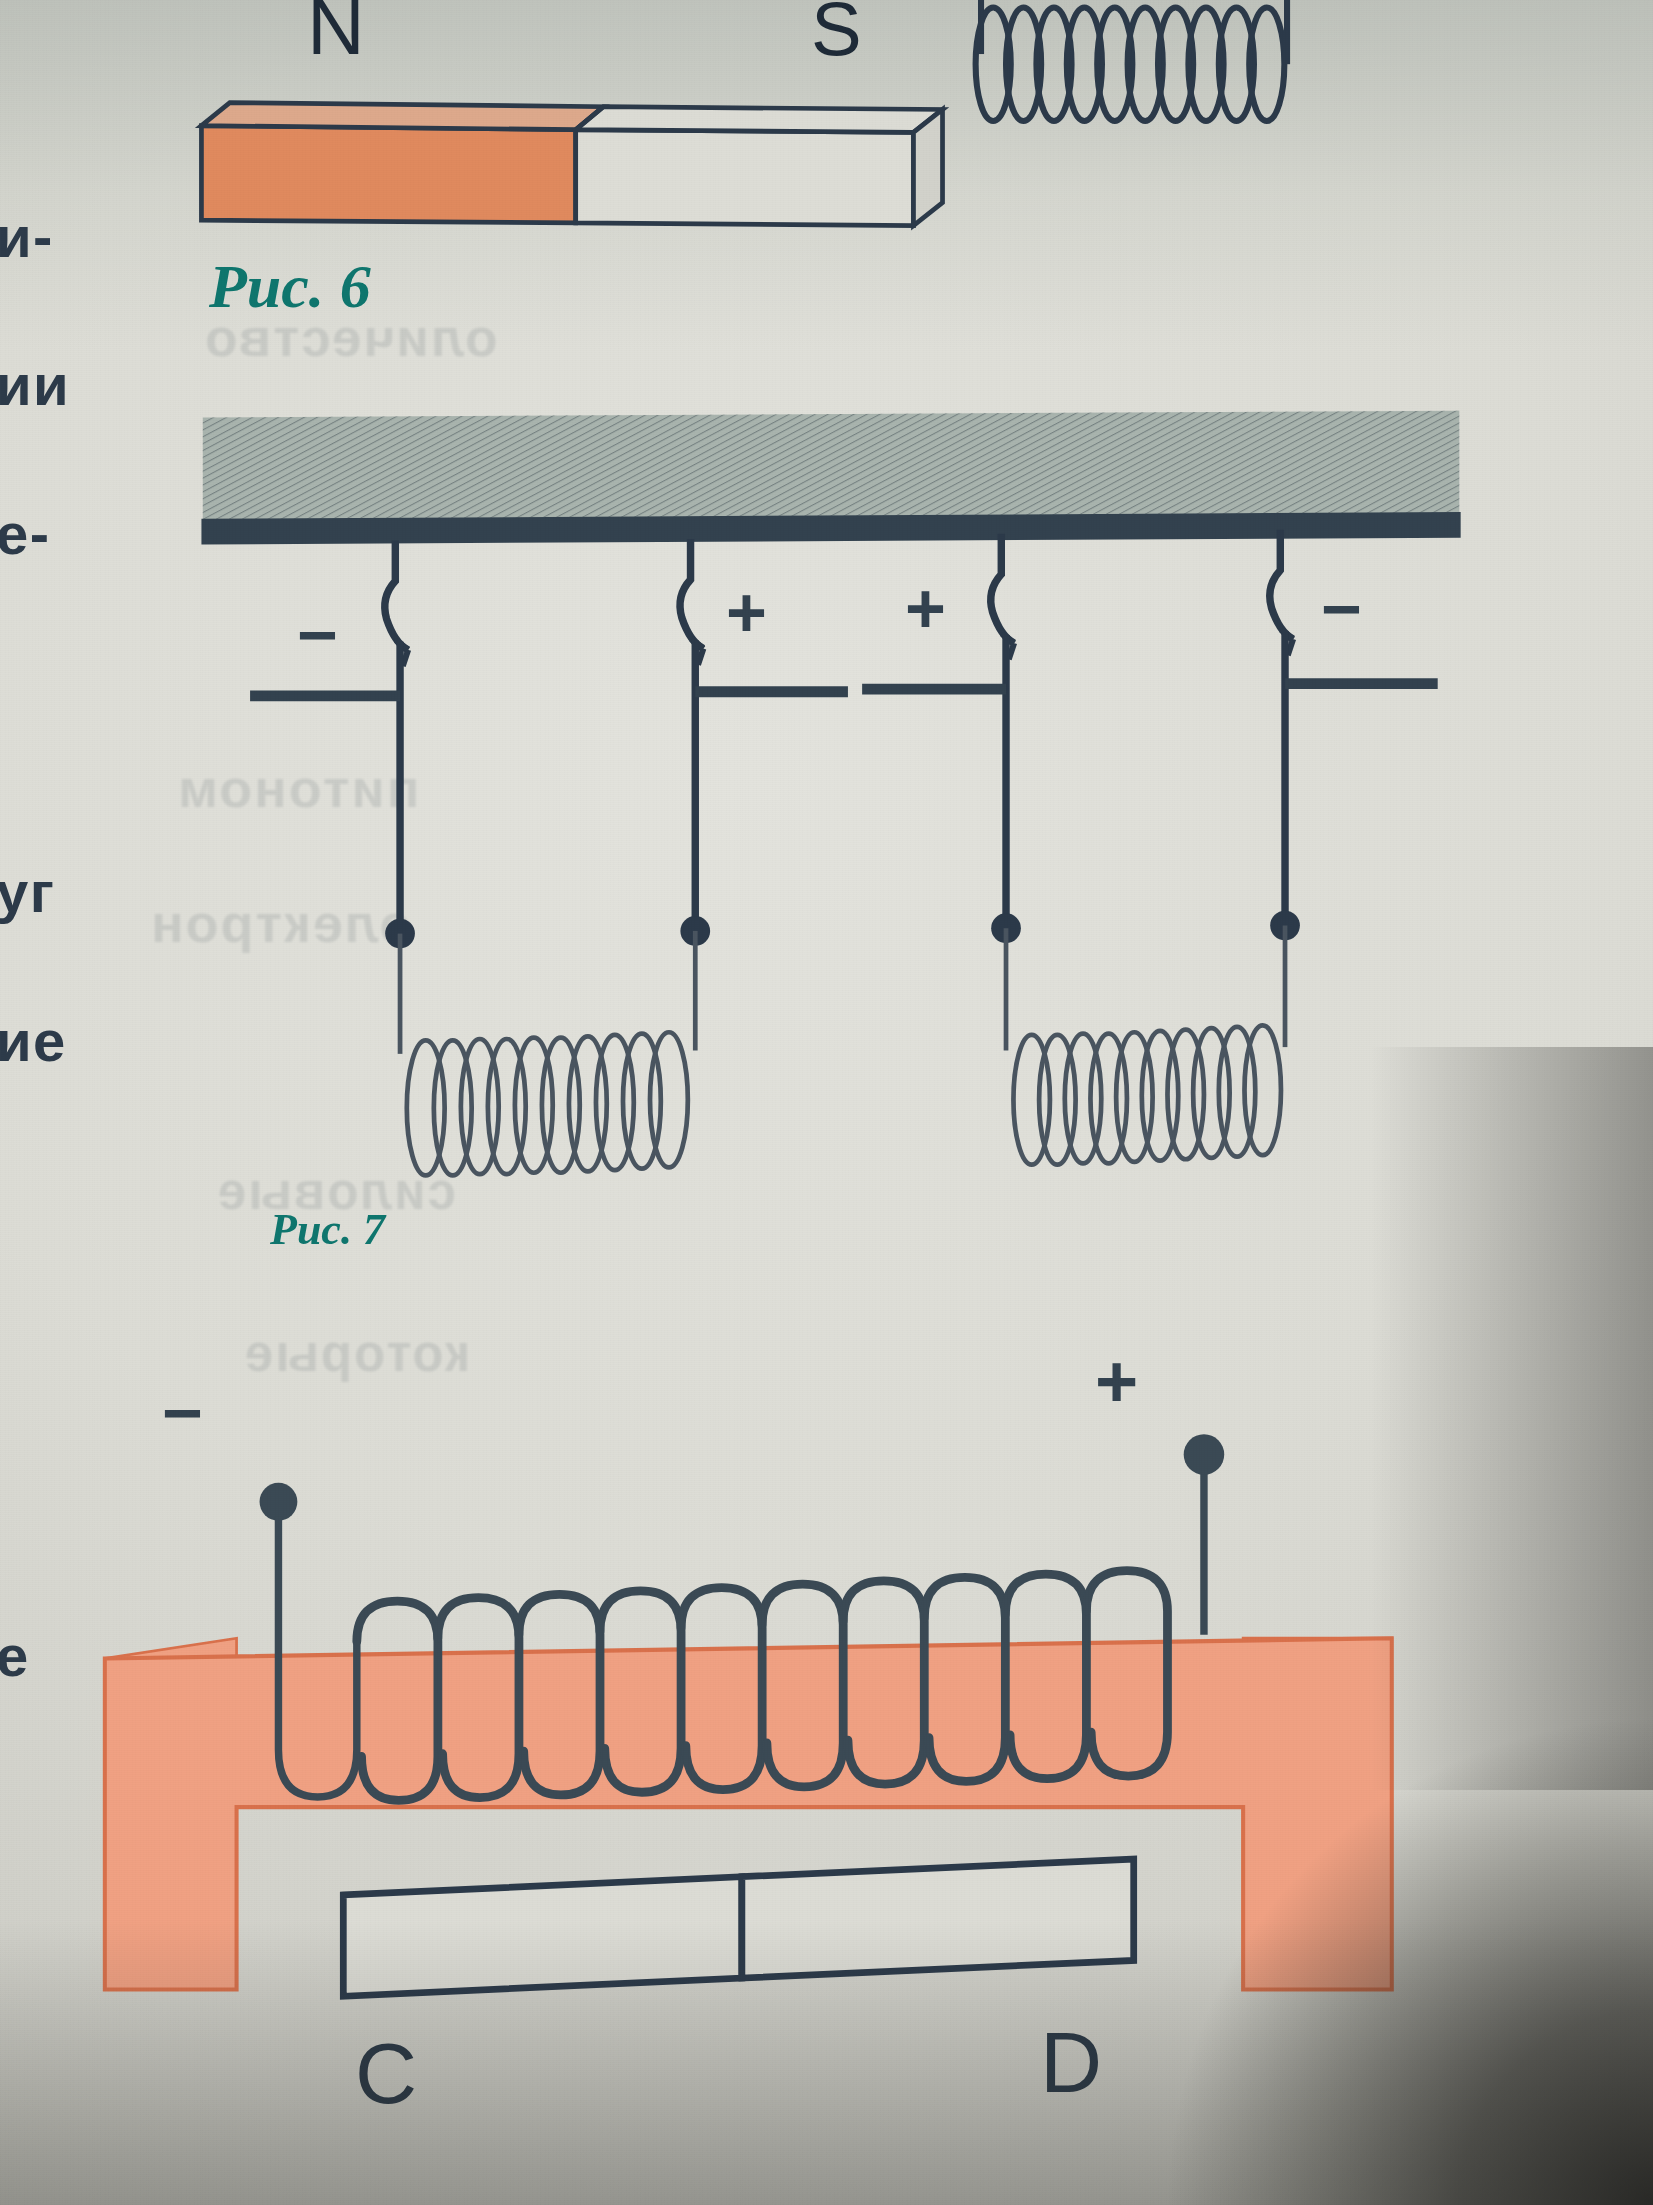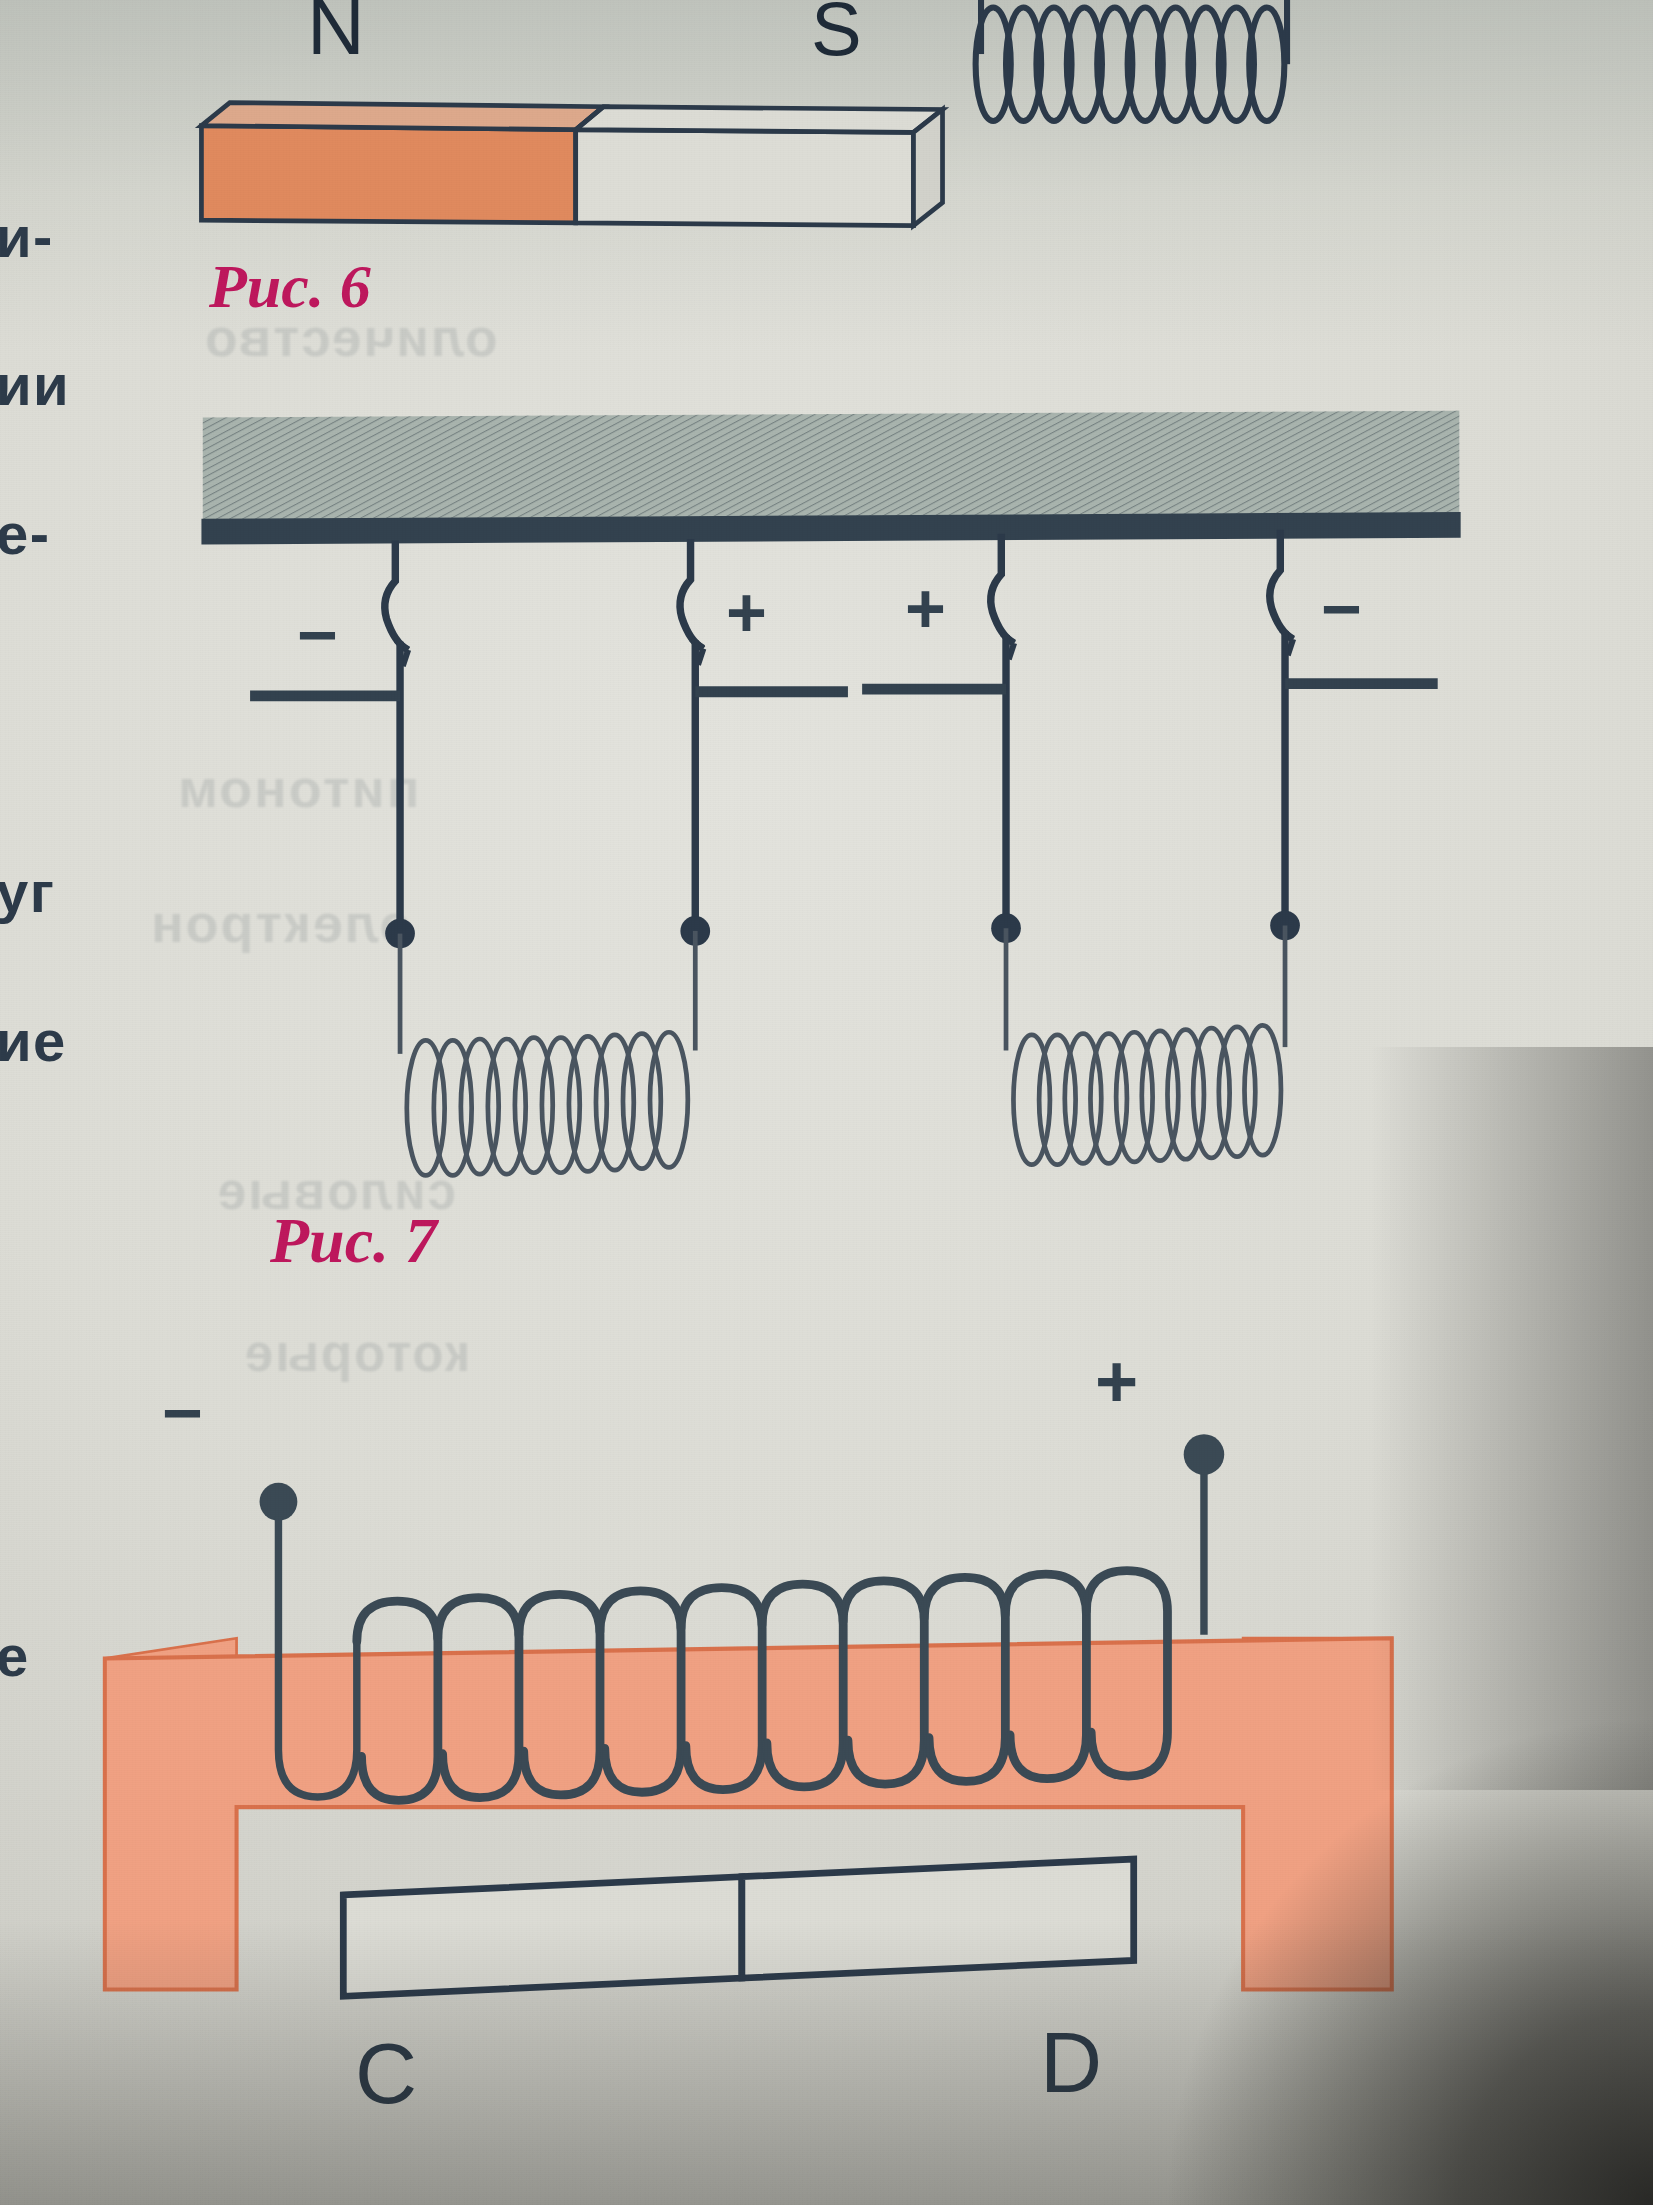--- a/index.html
+++ b/index.html
@@ -47,21 +47,21 @@
   }
 
   
   .margin-word{
     position:absolute;left:-4px;color:#2d3b4a;
     font-family:"Liberation Sans", sans-serif;font-weight:700;
     font-size:58px;letter-spacing:1.4px;white-space:nowrap;
   }
 
   .fig-label{
-    position:absolute;color:#be185d;font-style:italic;font-weight:700;
+    position:absolute;color:#0f766e;font-style:italic;font-weight:700;
     font-family:"Liberation Serif", serif;white-space:nowrap;
   }
 
   .pole-label{
     position:absolute;color:#1f2b38;
     font-family:"Liberation Sans", sans-serif;font-weight:400;
     white-space:nowrap;
   }
   .cd-label{
     position:absolute;color:#2b3947;
@@ -200,21 +200,21 @@
       <ellipse cx="1831" cy="1616" rx="27" ry="96"></ellipse>
       <ellipse cx="1869" cy="1614" rx="27" ry="96"></ellipse>
     </g>
   </svg>
 
   <div class="pole-label" style="left:297px;top:595px;font-size:70px;font-weight:700;color:#33424f;">−</div>
   <div class="pole-label" style="left:726px;top:573px;font-size:70px;font-weight:700;color:#33424f;">+</div>
   <div class="pole-label" style="left:905px;top:569px;font-size:70px;font-weight:700;color:#33424f;">+</div>
   <div class="pole-label" style="left:1321px;top:569px;font-size:70px;font-weight:700;color:#33424f;">−</div>
 
-  <div class="fig-label" style="left:270px;top:1204px;font-size:64px;">Рис. 7</div>
+  <div class="fig-label" style="left:270px;top:1204px;font-size:44px;">Рис. 7</div>
 
   <svg width="1654" height="2205" viewBox="0 0 2448 3264">
 
     <path d="M 155,2455 L 155,2945 L 350,2945 L 350,2675 L 1840,2675 L 1840,2945 L 2060,2945 L 2060,2425 L 1840,2425 L 1840,2470 L 350,2470 L 350,2425 Z" fill="#f0a183" stroke="#d9714c" stroke-width="4"></path>
     <path d="M 155,2455 L 2060,2425 L 2060,2945 L 1840,2945 L 1840,2675 L 350,2675 L 350,2945 L 155,2945 Z" fill="#f0a183" stroke="none"></path>
     <path d="M 155,2455 L 2060,2425 L 2060,2945 L 1840,2945 L 1840,2675 L 350,2675 L 350,2945 L 155,2945 Z" fill="none" stroke="#d9714c" stroke-width="6"></path>
 
     <circle cx="412" cy="2223" r="28" fill="#3b4a55"></circle>
     <path d="M 412,2245 L 412,2590 Q 412,2660 470,2660 Q 528,2660 528,2590 L 528,2430" stroke="#3b4a55" stroke-width="11" fill="none"></path>
 

